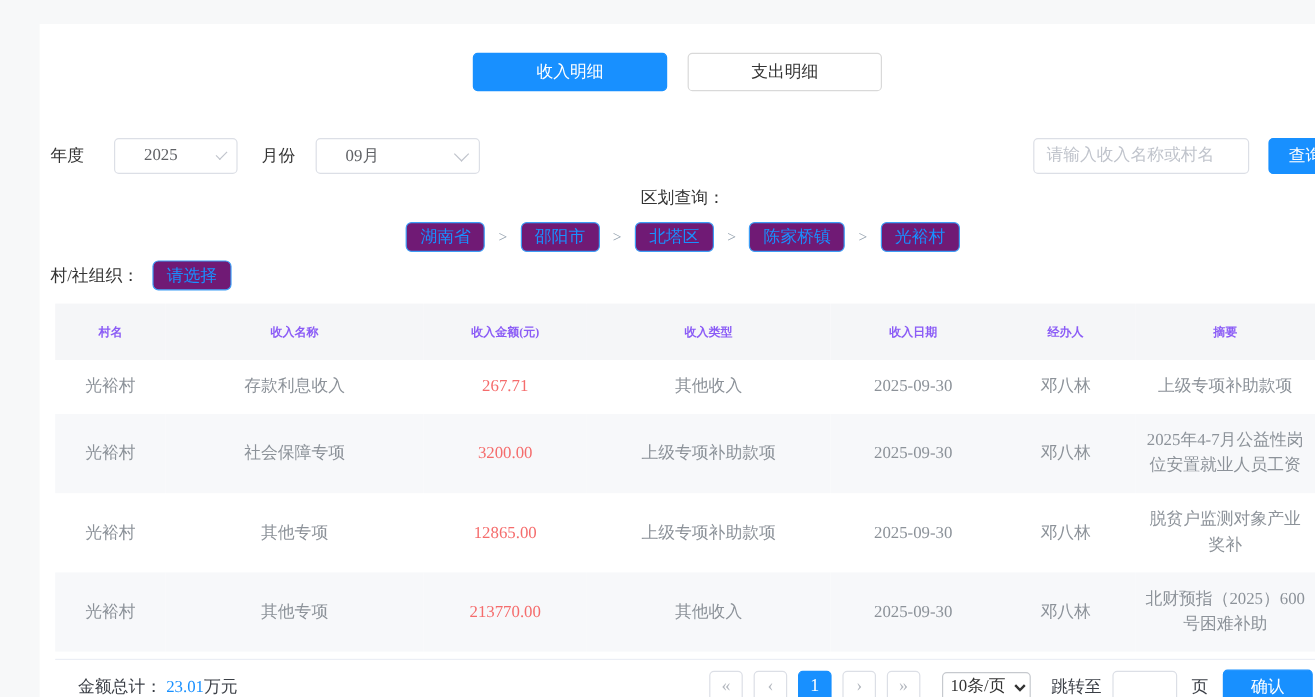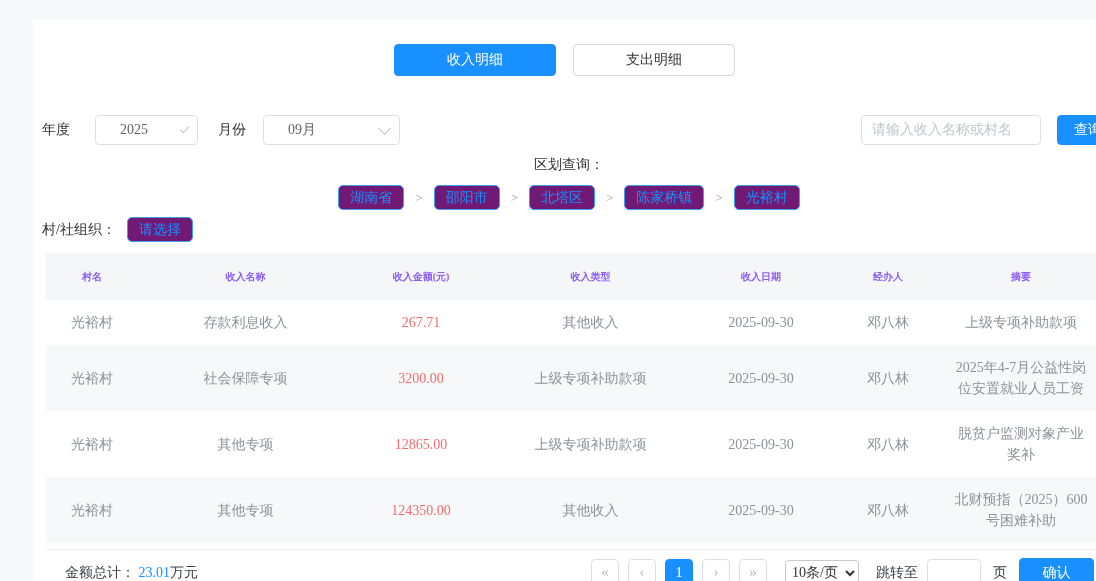--- a/index.html
+++ b/index.html
@@ -164,21 +164,21 @@
           <td>其他专项</td>
           <td class="amount">12865.00</td>
           <td>上级专项补助款项</td>
           <td>2025-09-30</td>
           <td>邓八林</td>
           <td>脱贫户监测对象产业奖补</td>
         </tr>
         <tr>
           <td>光裕村</td>
           <td>其他专项</td>
-          <td class="amount">124350.00</td>
+          <td class="amount">213770.00</td>
           <td>其他收入</td>
           <td>2025-09-30</td>
           <td>邓八林</td>
           <td>北财预指（2025）600号困难补助</td>
         </tr>
       </tbody>
   </table>
 
   <div class="footer">
     <div class="total">

